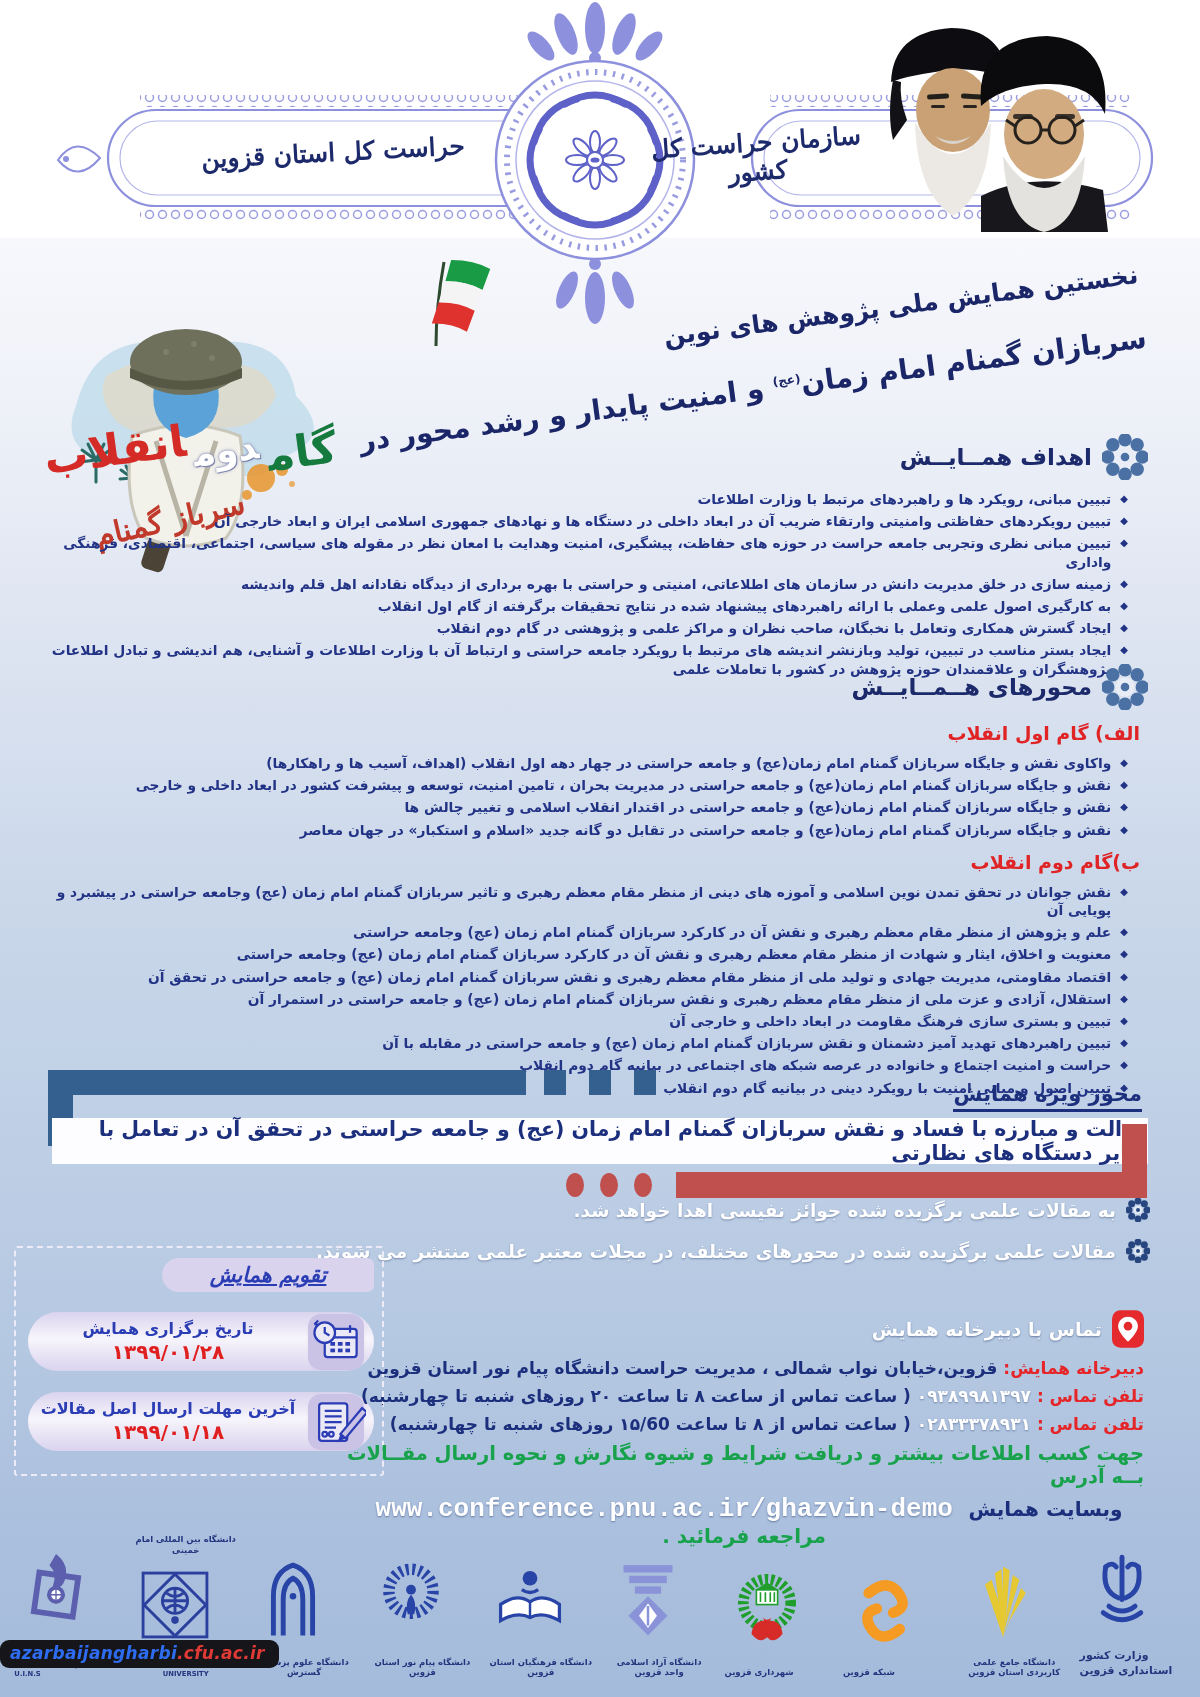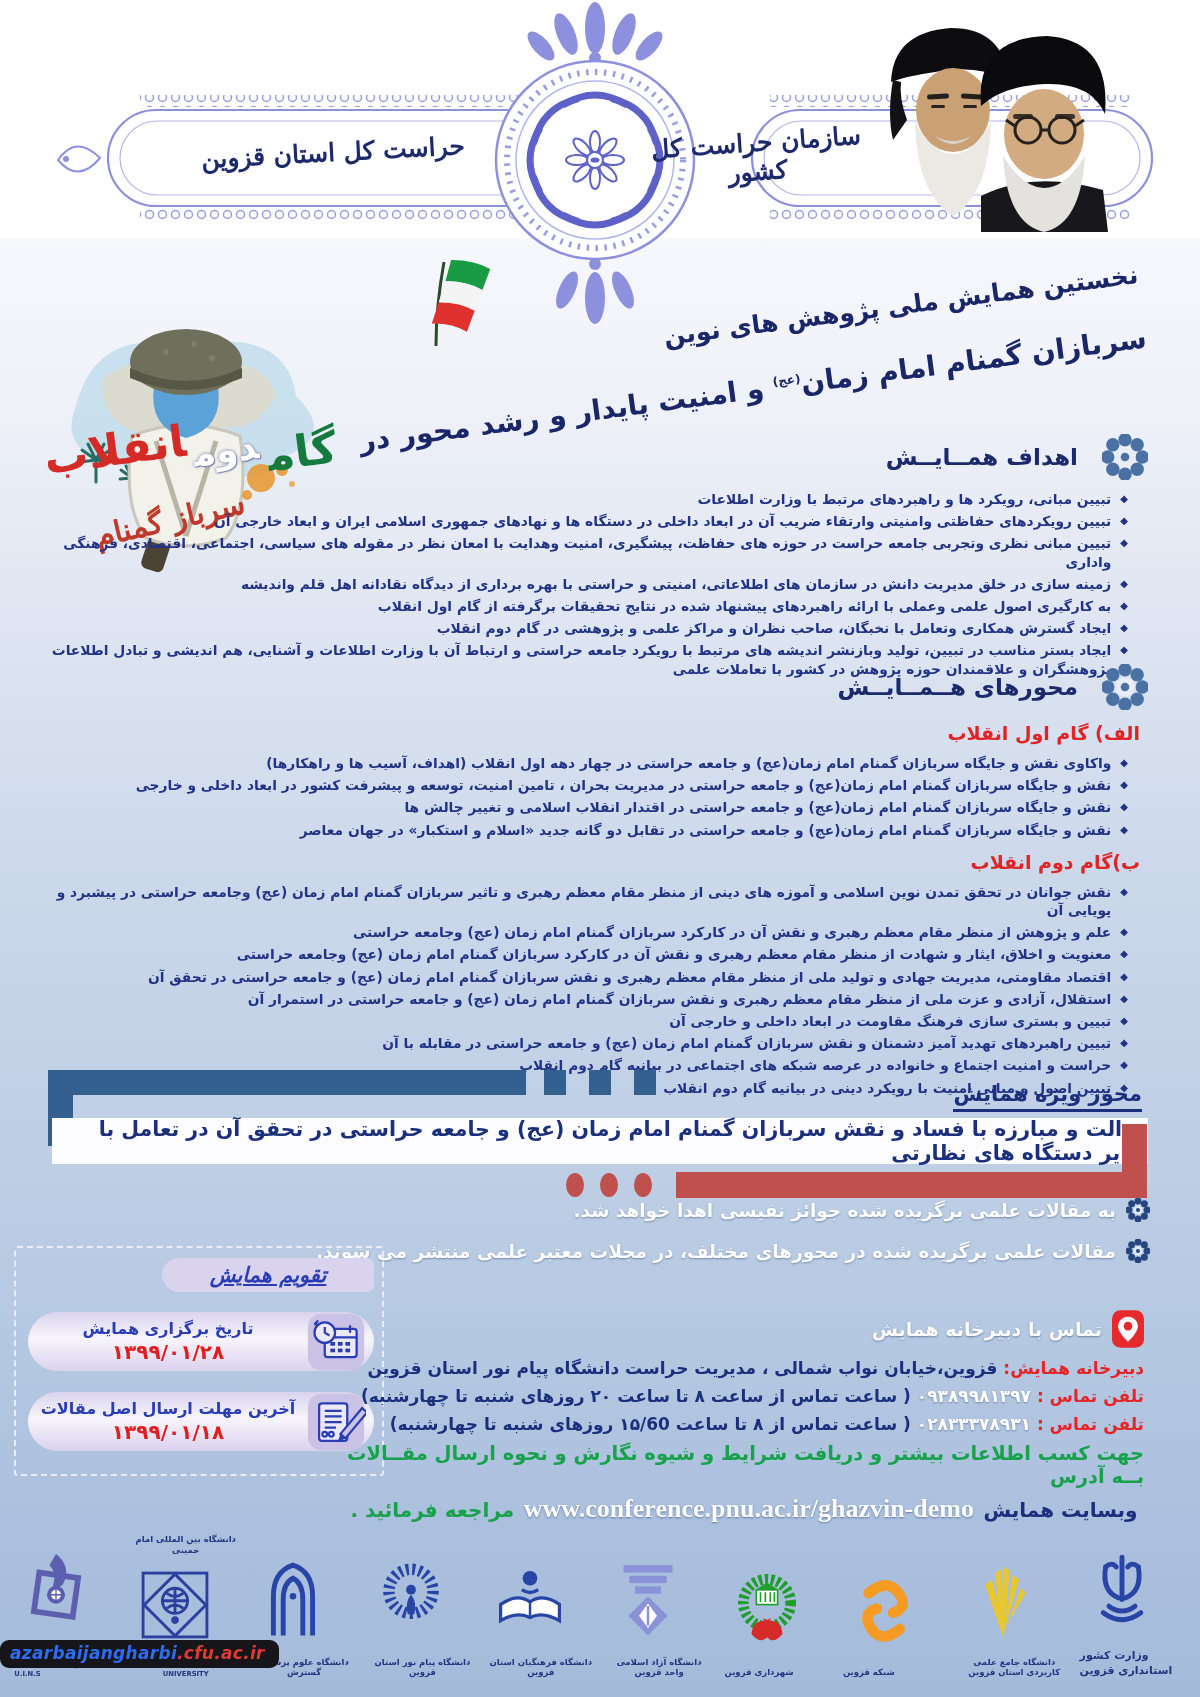--- a/index.html
+++ b/index.html
@@ -24,21 +24,21 @@
   .t2{font-size:28px;font-weight:800;margin-top:18px;white-space:nowrap;}
   .sup{font-size:12px;font-weight:700;}
   .w-green{color:#157a3d;font-size:44px;font-weight:900;position:relative;top:8px;margin-right:14px;}
   .w-white{color:#fff;font-size:36px;font-weight:900;position:relative;top:-6px;margin-right:8px;
     text-shadow:0 0 2px #7d82ad,0 0 4px #9aa0c4,1px 1px 0 #6a6f9a;}
   .w-red{color:#d42b26;font-size:44px;font-weight:900;position:relative;top:-18px;margin-right:6px;}
   
   .sec{position:absolute;right:52px;}
   .goals{top:434px;width:1106px;}
   .topics{top:664px;width:1120px;}
-  .sec-head{display:flex;align-items:center;gap:24px;}
+  .sec-head{display:flex;align-items:center;gap:10px;}
   .sec-head .ros{width:46px;height:46px;flex:0 0 auto;}
   .sec-head h2{margin:0;font-size:23px;font-weight:900;color:#1c2a6b;}
   .bullets{list-style:none;margin:10px 20px 0 0;padding:0;}
   .bullets li{display:flex;gap:9px;font-size:13.8px;font-weight:700;color:#223386;line-height:1.32;margin-bottom:4px;}
   .dia{font-size:10px;line-height:1.8;color:#223386;flex:none;}
   .sub-red{font-size:19px;font-weight:900;color:#e02325;margin:12px 8px 6px 0;}
   
   .special{position:absolute;top:1060px;left:0;width:1200px;height:145px;}
   .bar-blue,.bar-red{position:absolute;}
   .bar-blue{background:#33608e;}
@@ -78,22 +78,22 @@
   .contact{position:absolute;top:1310px;right:56px;width:800px;text-align:right;}
   .c-head{display:flex;align-items:center;gap:10px;margin-bottom:10px;}
   .c-head svg{width:32px;height:38px;flex:none;}
   .c-head span{color:#fff;font-weight:900;font-size:19px;text-shadow:0 1px 2px rgba(20,40,90,.45);}
   .c-line{font-size:17px;font-weight:800;margin-bottom:8px;}
   .lab{color:#e52528;} .nav{color:#1c2f7d;}
   .wht{color:#fff;text-shadow:0 1px 2px rgba(30,50,100,.45);}
   .c-green{color:#17a24b;font-size:19.5px;font-weight:900;margin-top:8px;text-align:right;}
   .c-web{text-align:center;margin-top:6px;font-weight:900;}
   .c-web .nav2{color:#1c2f7d;font-size:20px;}
-  .c-web .url{color:#fff;font-family:Liberation Serif, serif;font-size:26px;direction:ltr;display:inline-block;
-    margin:0 4px;text-shadow:0 1px 2px rgba(30,50,100,.5);}
+  .c-web .url{color:#fff;font-family:Liberation Mono, monospace;font-size:26px;direction:ltr;display:inline-block;
+    margin:0 10px;text-shadow:0 1px 2px rgba(30,50,100,.5);}
   .c-web .grn{color:#17a24b;font-size:20px;}
   
   .logos{position:absolute;left:0;top:1506px;width:1200px;height:172px;display:flex;direction:ltr;
     align-items:flex-end;justify-content:space-evenly;padding:0 2px;box-sizing:border-box;}
   .logo{display:flex;flex-direction:column;align-items:flex-start;width:106px;}
   .logo svg{width:84px;height:98px;}
   .cap{font-size:8.5px;font-weight:700;color:#23357e;text-align:center;line-height:1.25;margin-top:2px;direction:rtl;}
   .cap2{font-size:6.8px;font-weight:700;color:#23357e;text-align:center;line-height:1.2;direction:ltr;}
   .cap-big{font-size:11px;font-weight:900;}
   

